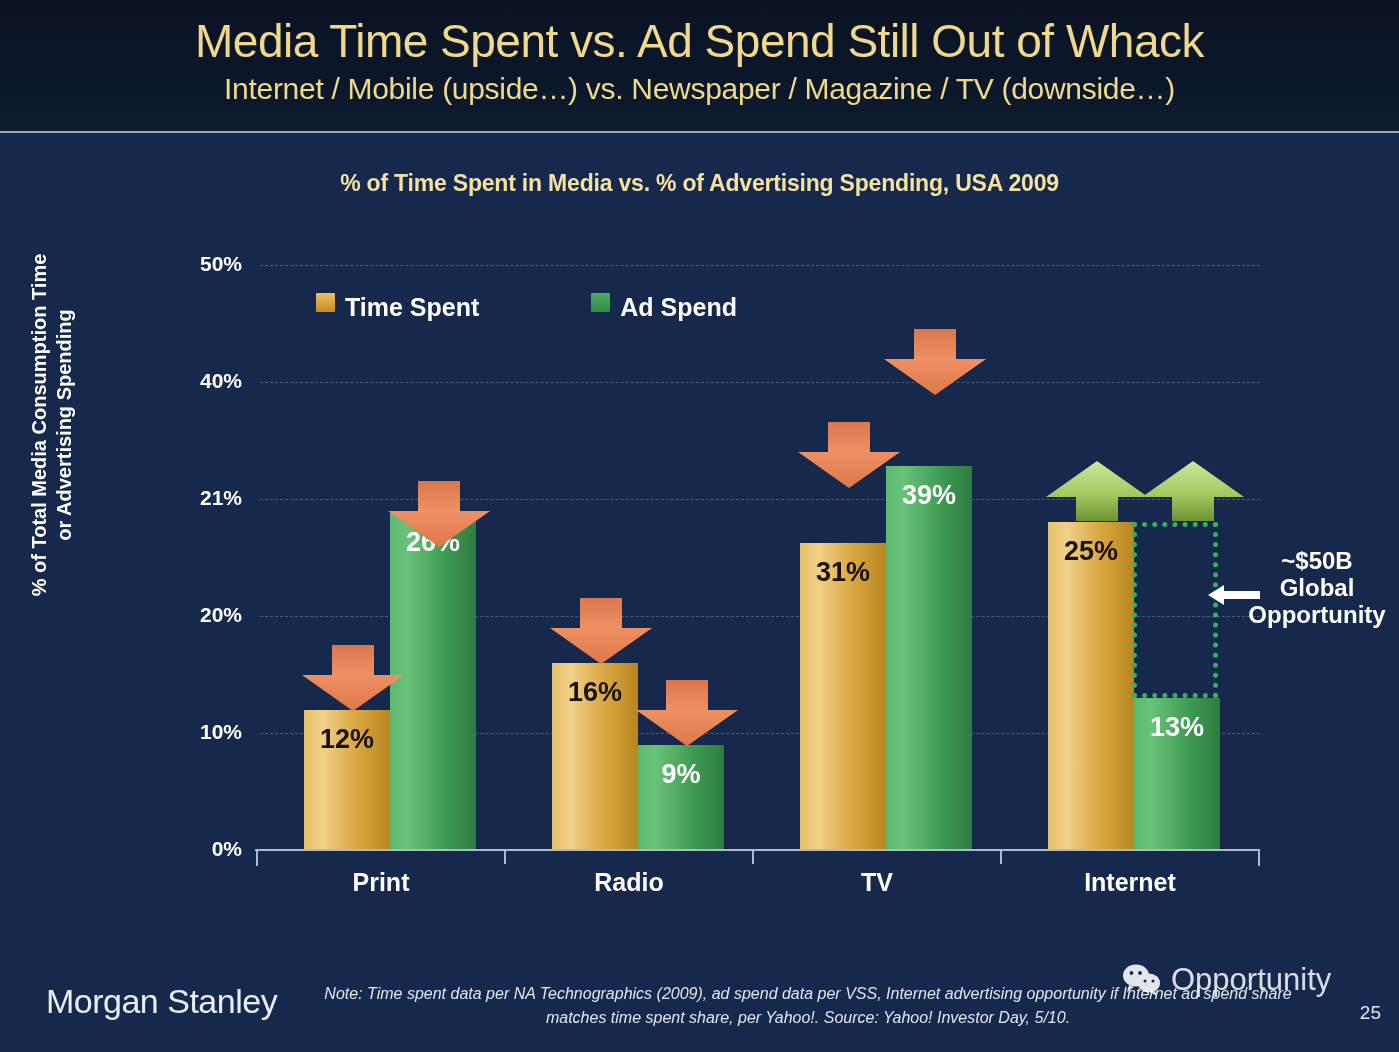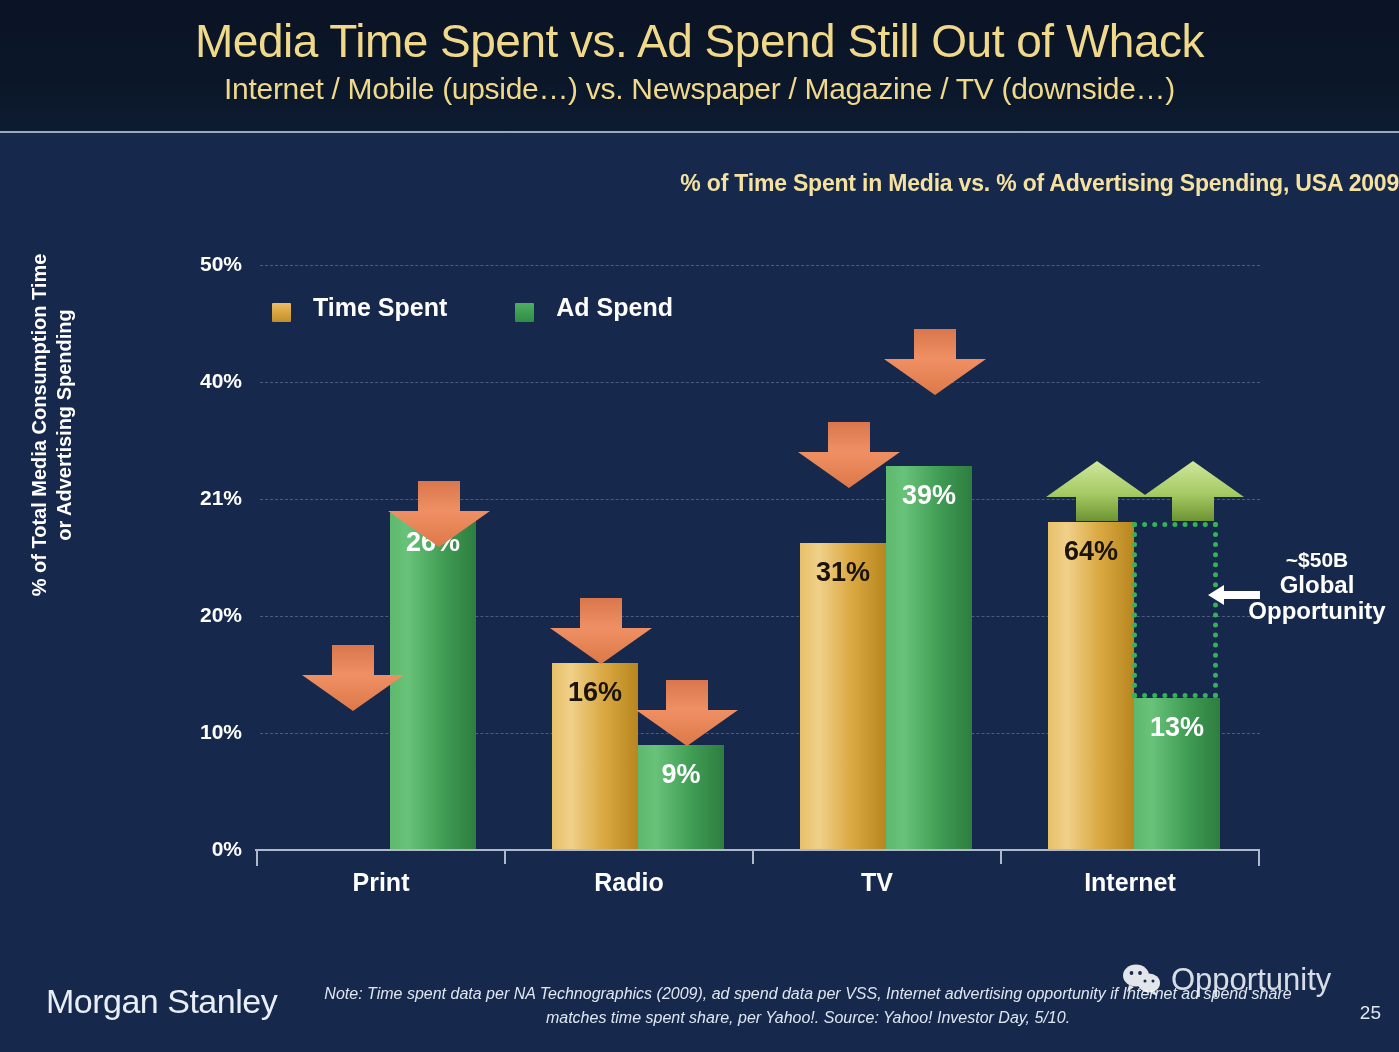--- a/index.html
+++ b/index.html
@@ -31,21 +31,21 @@
     text-align:center;
     color:#f0d98a;
     font-size:30px;font-weight:400;
     letter-spacing:-0.3px;
     white-space:nowrap;
   }
 
   
   #chart-title{
     position:absolute;left:0;top:170px;width:1399px;
-    text-align:right;
+    text-align:center;
     color:#f5e2a0;
     font-size:23px;font-weight:bold;
     letter-spacing:-0.2px;
     white-space:nowrap;
   }
 
   
   #plot{
     position:absolute;
     left:260px;top:265px;width:1000px;height:585px;
@@ -81,21 +81,21 @@
     color:#ffffff;font-size:20px;font-weight:bold;
     text-align:center;line-height:1.25;
     white-space:pre-line;
   }
 
   
   #legend{
     position:absolute;left:272px;top:293px;
     display:flex;align-items:center;gap:68px;
   }
-  .legend-item{display:flex;align-items:flex-end;gap:22px;}
+  .legend-item{display:flex;align-items:flex-start;gap:10px;margin-left:44px;}
   .legend-swatch{width:19px;height:19px;display:block;border-radius:1px;}
   .sw-gold{background:linear-gradient(180deg,#e8c069 0%,#d9a63f 50%,#c08f2c 100%);}
   .sw-green{background:linear-gradient(180deg,#4fae62 0%,#2f8c44 100%);}
   .legend-label{color:#ffffff;font-size:25px;font-weight:bold;white-space:nowrap;}
 
   
   .group{position:absolute;bottom:0;height:585px;}
   .bar{
     position:absolute;bottom:0;width:86px;
   }
@@ -132,21 +132,21 @@
     border:5px dotted #35b15a;
     box-sizing:border-box;
     background:transparent;
   }
   #opp-annotation{
     position:absolute;
     color:#ffffff;font-size:24px;font-weight:bold;
     text-align:center;line-height:1.12;
     white-space:nowrap;
   }
-  #opp-amount{font-size:21px;font-weight:bold;display:block;}
+  #opp-amount{font-size:24px;font-weight:bold;display:block;}
   #opp-arrow{
     position:absolute;
   }
 
   
   #footer-logo{
     position:absolute;left:46px;top:982px;
     color:#e9eef6;font-size:34px;font-weight:400;
     letter-spacing:-0.5px;white-space:nowrap;
   }
@@ -194,20 +194,23 @@
 
 <div id="plot">
 
   <div class="gridline" style="top:0px"></div>
   <div class="gridline" style="top:117px"></div>
   <div class="gridline" style="top:234px"></div>
   <div class="gridline" style="top:351px"></div>
   <div class="gridline" style="top:468px"></div>
 
   <div class="group" style="left:44px;width:172px">
+    <div class="bar gold" style="height:140px">
+      <span class="bar-value val-dark">12%</span>
+    </div>
     <div class="bar green" style="height:337px">
       <span class="bar-value val-light">26%</span>
     </div>
   </div>
 
   <div class="group" style="left:292px;width:172px">
     <div class="bar gold" style="height:187px">
       <span class="bar-value val-dark">16%</span>
     </div>
     <div class="bar green" style="height:105px">
@@ -219,21 +222,21 @@
     <div class="bar gold" style="height:307px">
       <span class="bar-value val-dark">31%</span>
     </div>
     <div class="bar green" style="height:384px">
       <span class="bar-value val-light">39%</span>
     </div>
   </div>
 
   <div class="group" style="left:788px;width:172px">
     <div class="bar gold" style="height:328px">
-      <span class="bar-value val-dark">64%</span>
+      <span class="bar-value val-dark">25%</span>
     </div>
     <div class="bar green" style="height:152px">
       <span class="bar-value val-light">13%</span>
     </div>
   </div>
 
   <div id="opp-box" style="left:872px;bottom:152px;width:86px;height:176px"></div>
 
 </div>
 

